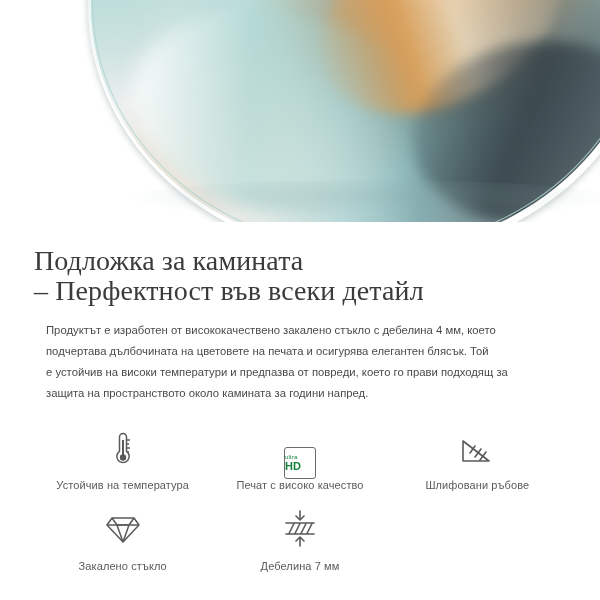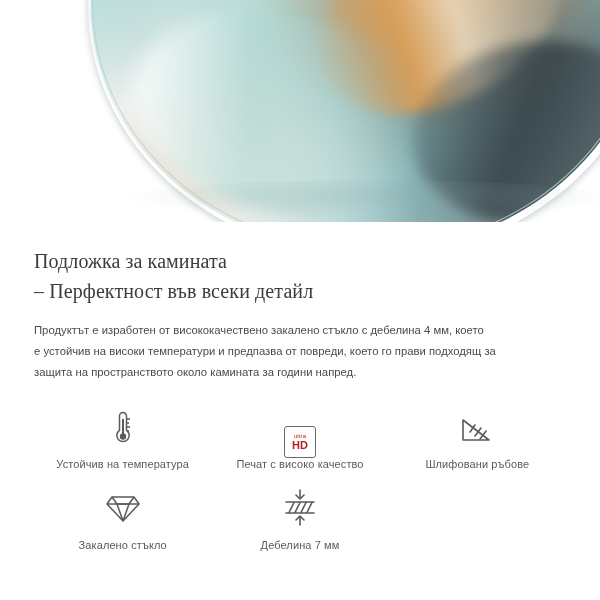--- a/index.html
+++ b/index.html
@@ -116,34 +116,34 @@
   }
 
   
   .content {
     position: relative;
     padding: 10px 34px 0 34px;
   }
 
   .headline {
     font-family: "Liberation Serif", serif;
-    font-size: 20px;
+    font-size: 28px;
     line-height: 30px;
     color: #3b3b3b;
     font-weight: 400;
     margin: 14px 0 14px 0;
     letter-spacing: 0.1px;
   }
   .headline .line { display: block; }
 
   .body-copy {
     font-size: 11.3px;
     line-height: 21px;
     color: #4a4a4a;
-    margin: 0;
+    margin: 12px;
     max-width: 534px;
   }
   .body-copy .line { display: block; }
 
   
   .features {
     position: relative;
     margin-top: 22px;
     display: grid;
     grid-template-columns: repeat(3, 1fr);
@@ -167,23 +167,23 @@
     letter-spacing: 0.1px;
   }
 
   .ultrahd {
     width: 30px;
     height: 30px;
     border: 1.6px solid #6b6b6b;
     border-radius: 3px;
     display: flex;
     flex-direction: column;
-    align-items: center;
+    align-items: flex-start;
     justify-content: center;
-    color: #b91c1c;
+    color: #15803d;
     margin-top: 29px;
   }
   .ultrahd .u1 { font-size: 6px; line-height: 6px; letter-spacing: 0.2px; }
   .ultrahd .u2 { font-size: 11px; line-height: 12px; font-weight: bold; }
 
   svg { display: block; }
 </style>
 </head>
 <body>
 
@@ -202,20 +202,21 @@
 
   <div class="content">
 
     <h1 class="headline">
       <span class="line">Подложка за камината</span>
       <span class="line">– Перфектност във всеки детайл</span>
     </h1>
 
     <p class="body-copy">
       <span class="line">Продуктът е изработен от висококачествено закалено стъкло с дебелина 4 мм, което</span>
+      <span class="line">подчертава дълбочината на цветовете на печата и осигурява елегантен блясък. Той</span>
       <span class="line">е устойчив на високи температури и предпазва от повреди, което го прави подходящ за</span>
       <span class="line">защита на пространството около камината за години напред.</span>
     </p>
 
     <div class="features">
 
       <div class="feature">
         <div class="feature-icon">
           <svg width="24" height="40" viewBox="0 0 24 40" fill="none" stroke="#5a5a5a" stroke-width="1.5">
             <path d="M12 5.5a3.5 3.5 0 0 0-3.5 3.5v14.3a6.2 6.2 0 1 0 7 0V9A3.5 3.5 0 0 0 12 5.5z"></path>

